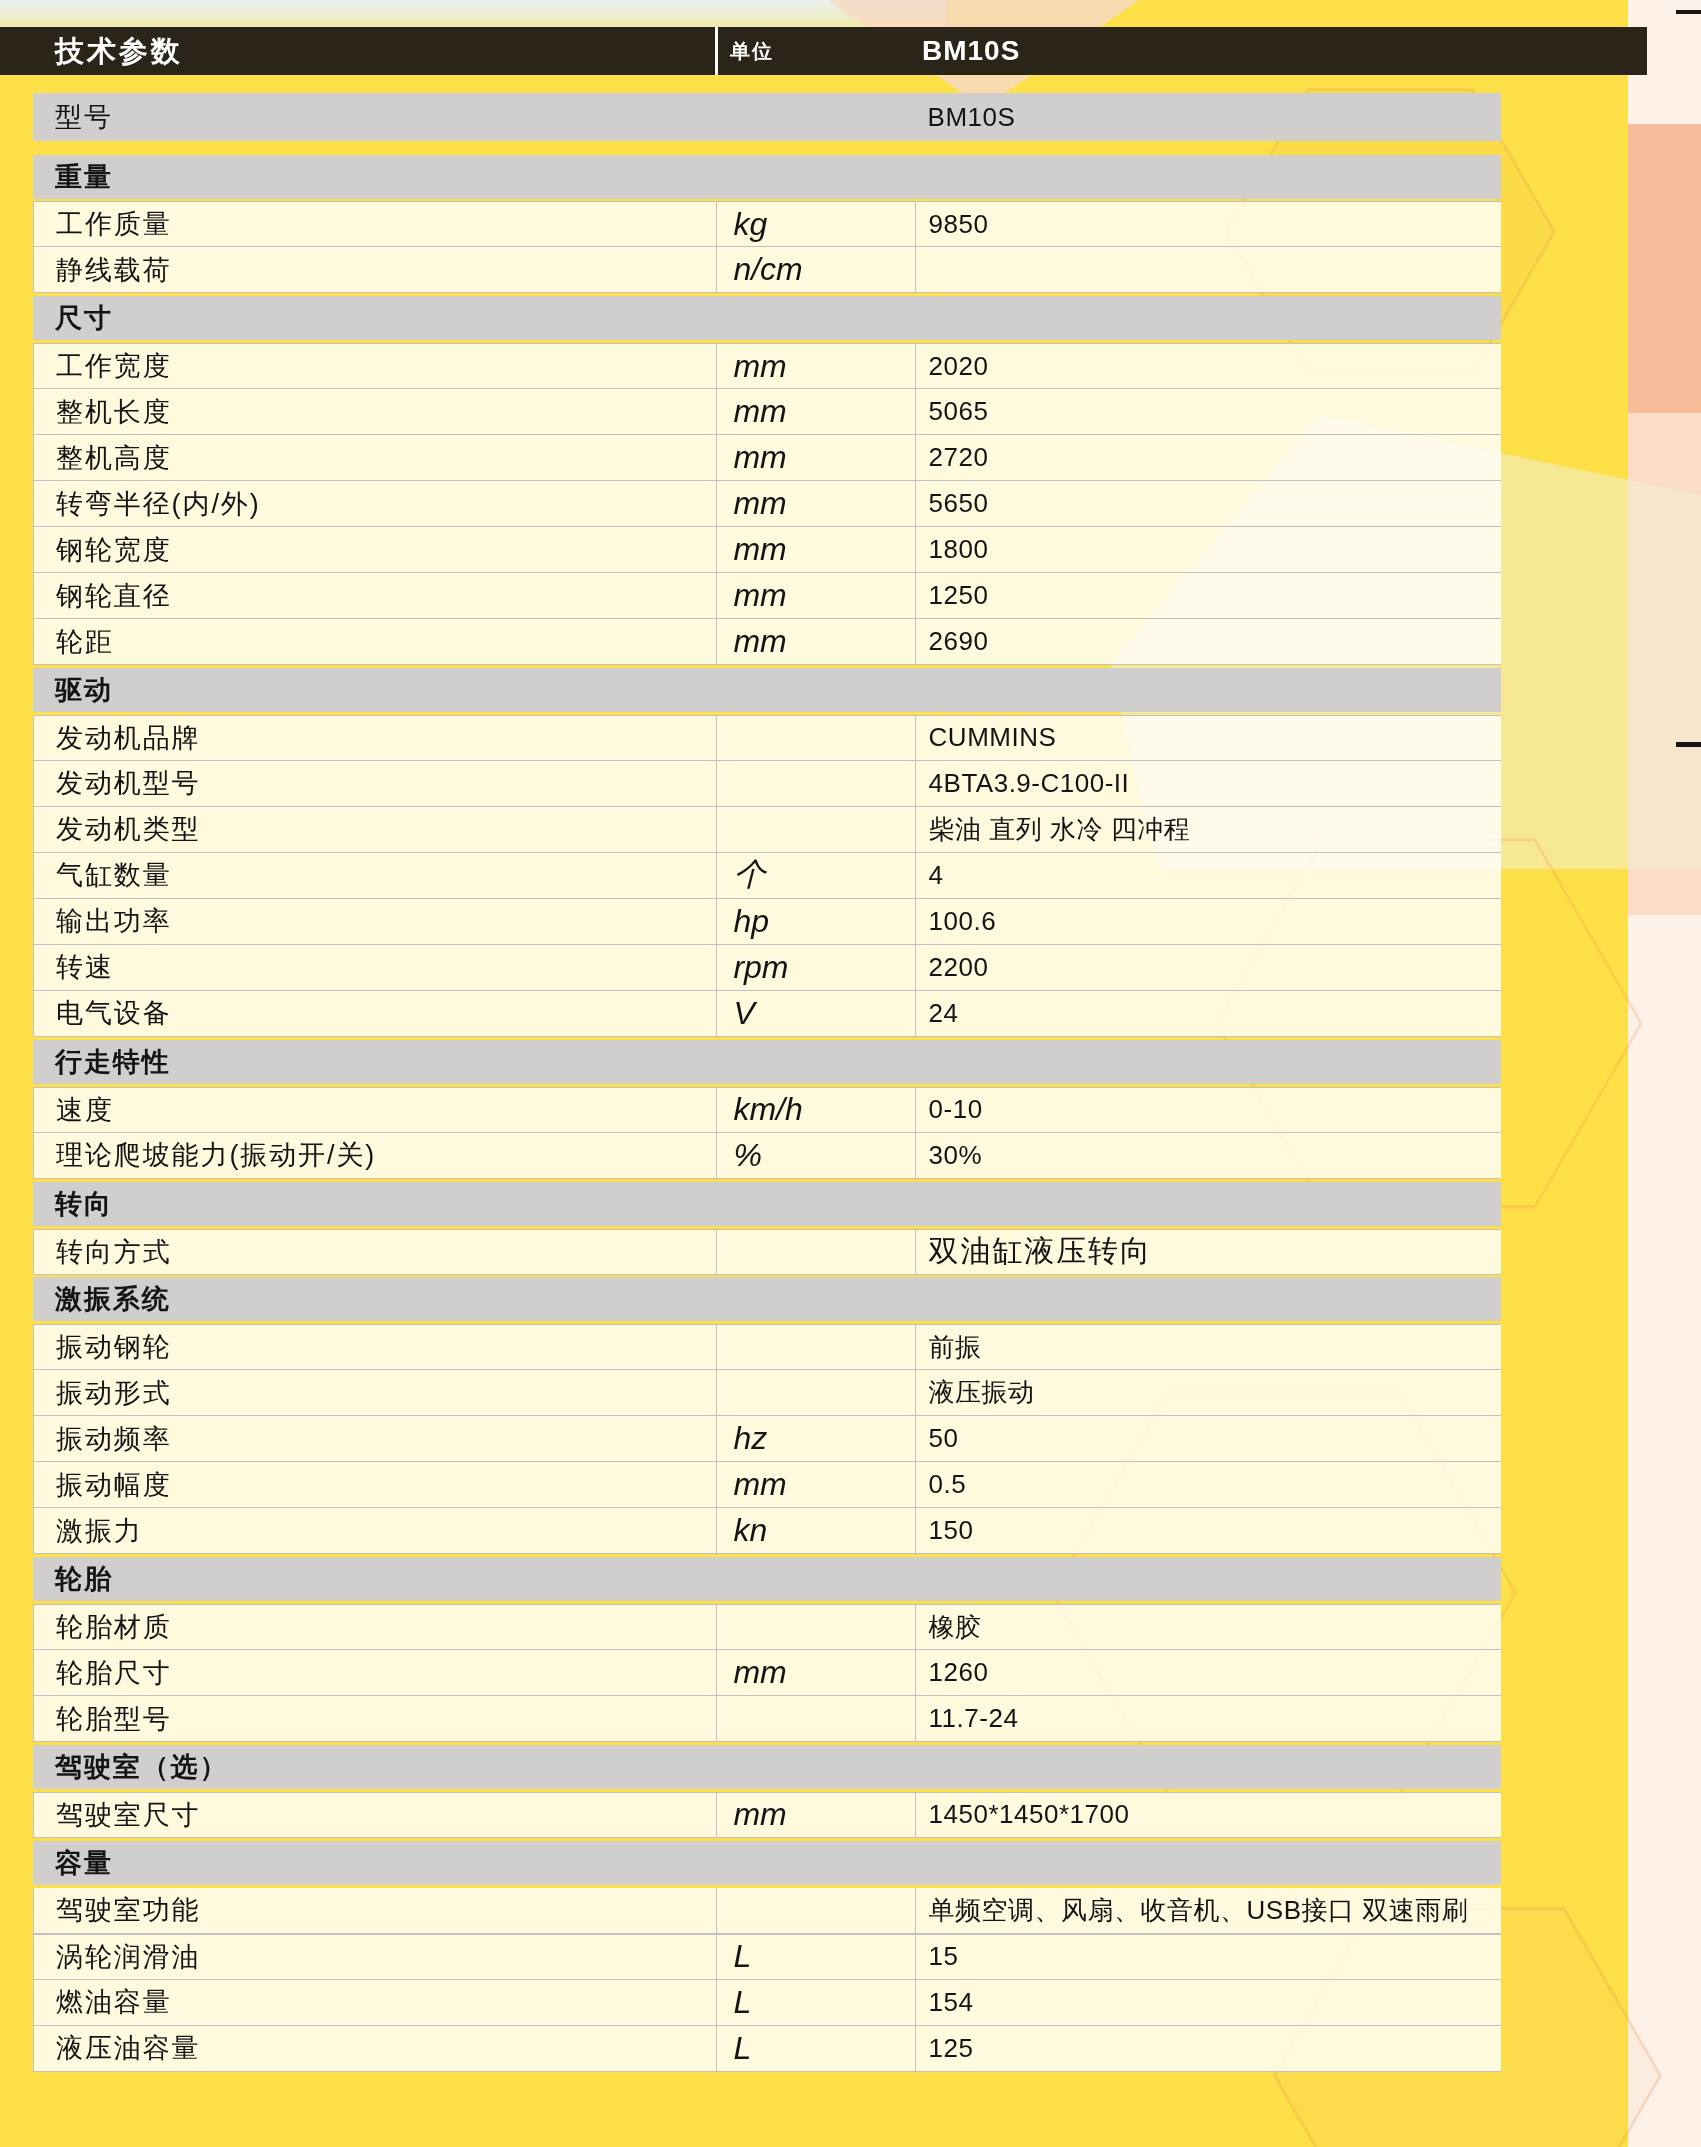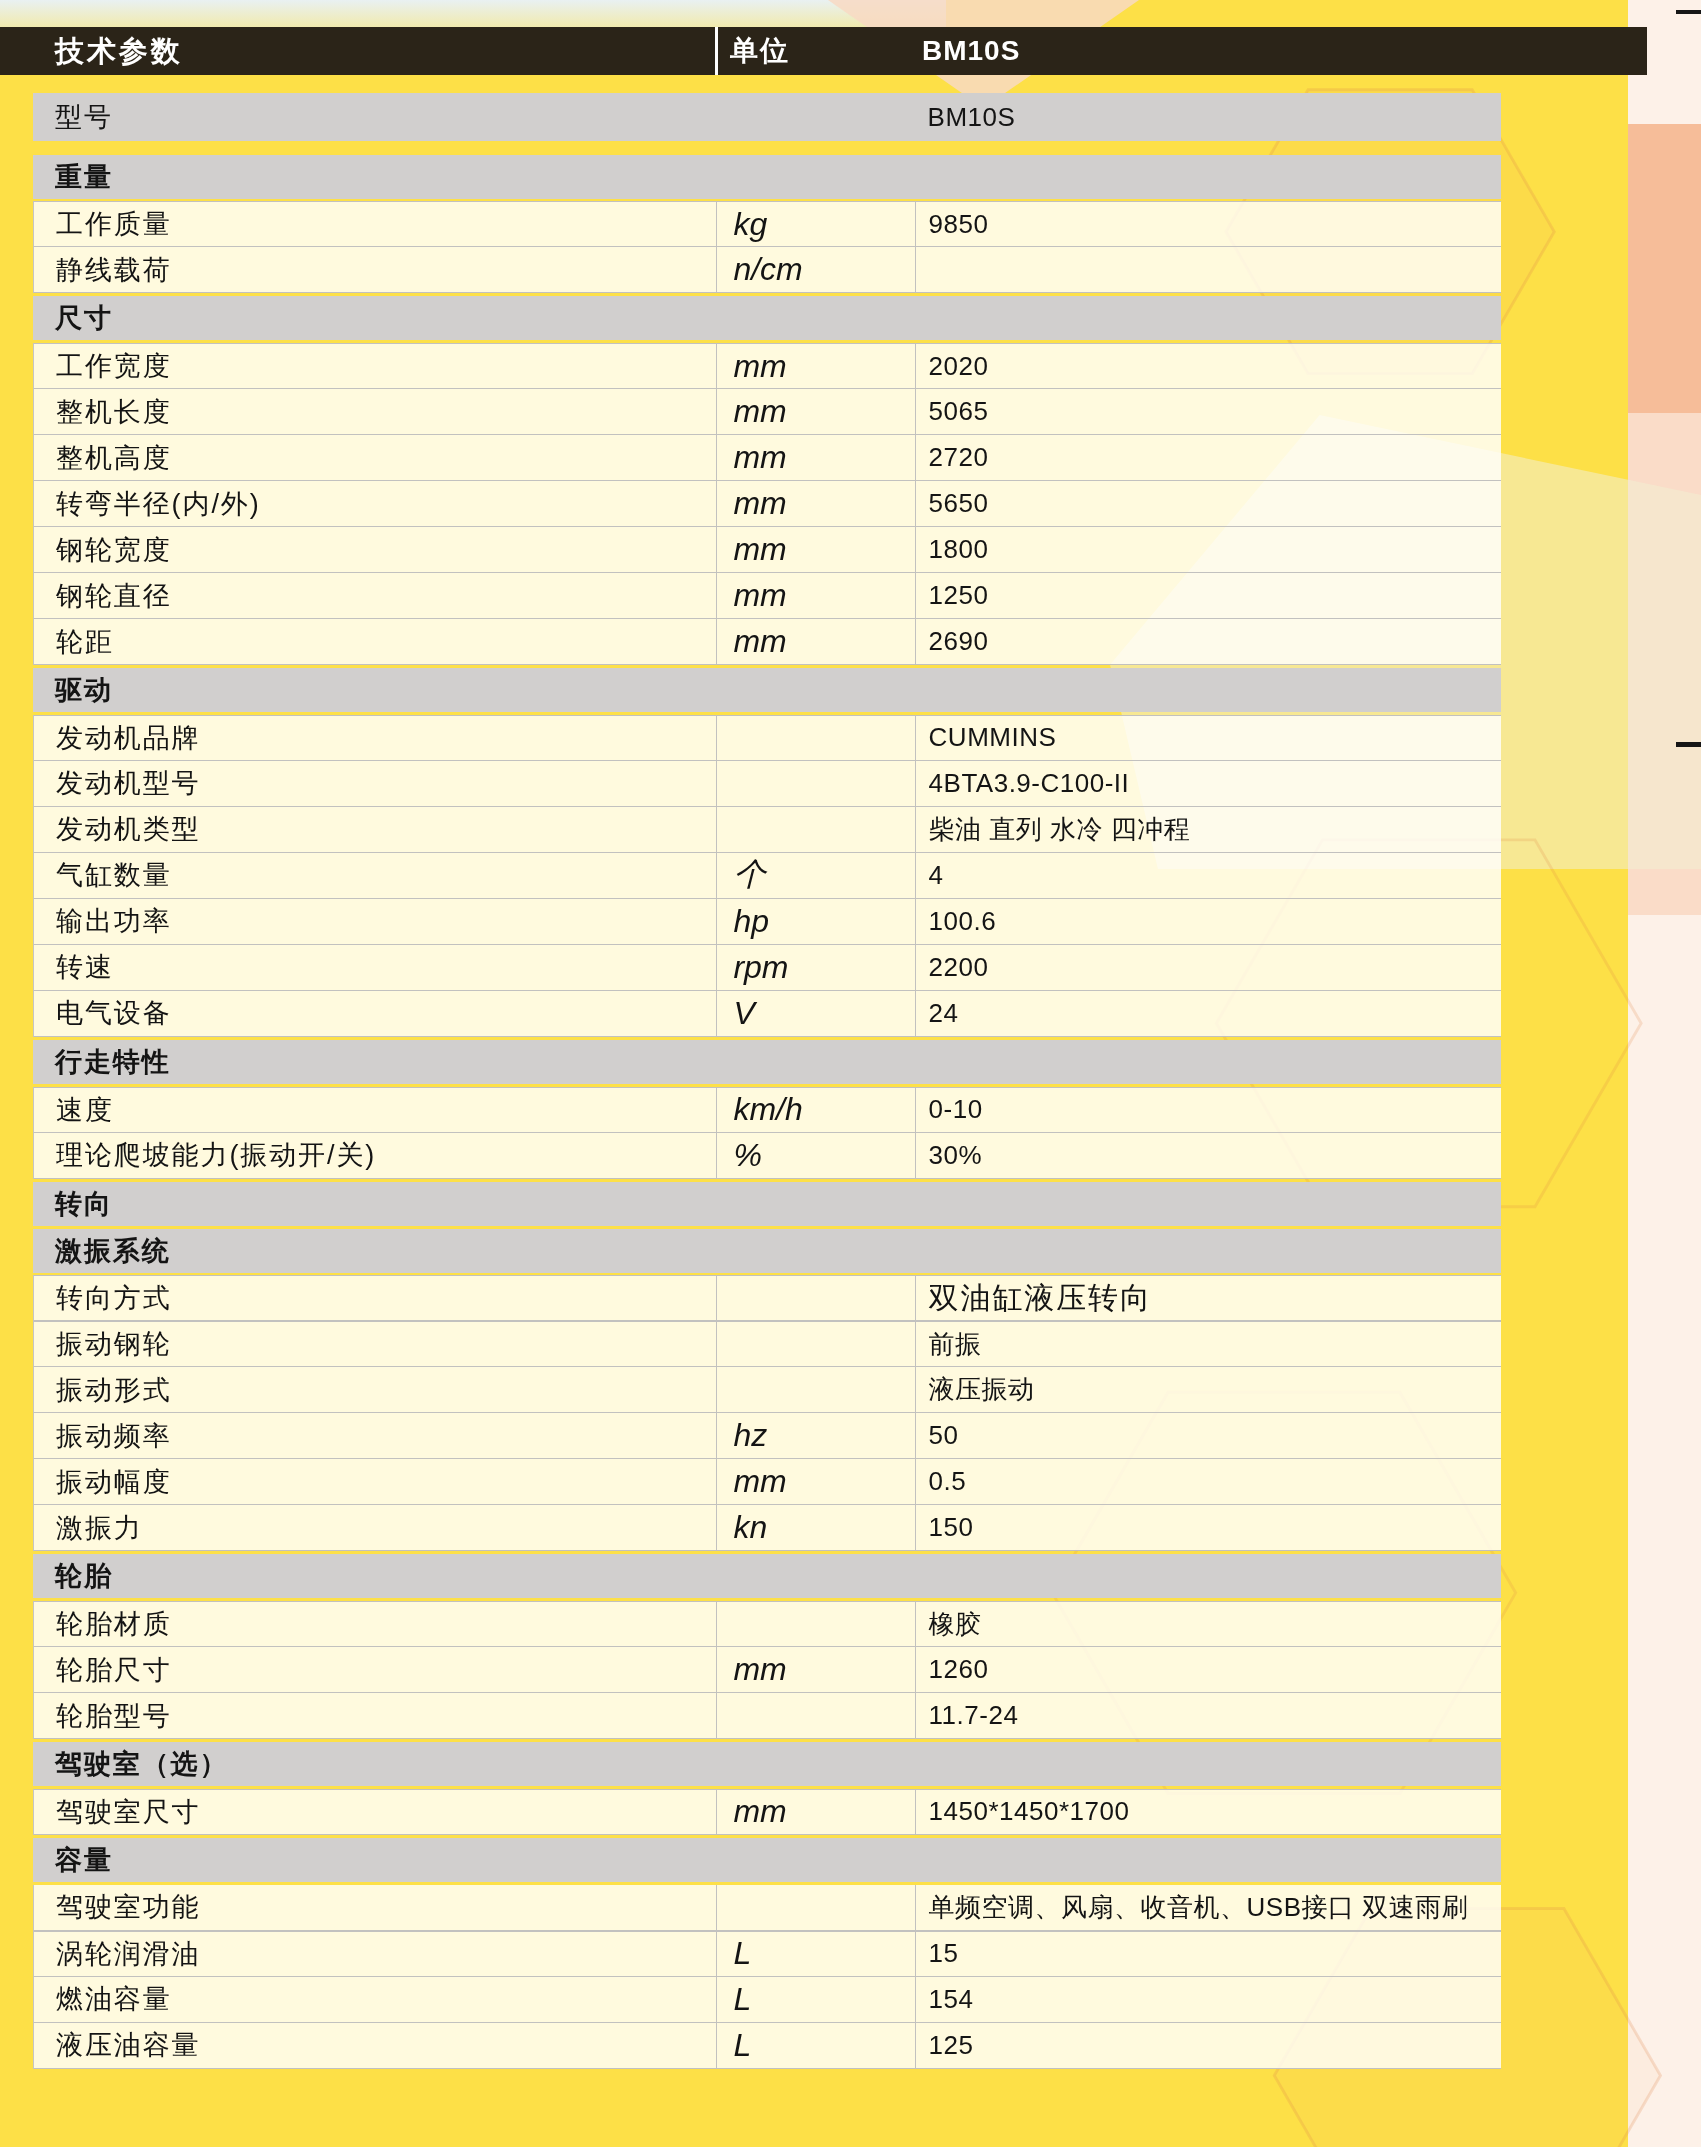--- a/index.html
+++ b/index.html
@@ -23,21 +23,21 @@
   .bg-hex-svg{left:0;top:0;width:1701px;height:2147px;z-index:1;pointer-events:none;}
   .crop-dash{position:absolute;width:25px;height:4.8px;background:#161616;z-index:4;}
   .crop-dash.top{left:1676px;top:9.7px;}
   .crop-dash.mid{left:1676px;top:742px;}
   
   .hdr{position:absolute;left:0;top:27px;width:1647px;height:48px;background:#2b2418;z-index:2;}
   .hdr-title{position:absolute;left:55px;top:0;line-height:48px;color:#fff;
     font-size:29px;font-weight:bold;letter-spacing:2.9px;}
   .hdr-div{position:absolute;left:715px;top:0;width:2.9px;height:48px;background:#fff;}
   .hdr-unit{position:absolute;left:730px;top:0;line-height:48px;color:#fff;
-    font-size:28px;font-weight:bold;letter-spacing:1.9px;}
+    font-size:20px;font-weight:bold;letter-spacing:1.9px;}
   .hdr-model{position:absolute;left:922px;top:0;line-height:48px;color:#fff;
     font-size:28px;font-weight:bold;letter-spacing:1px;}
   
   .tbl{position:absolute;left:33px;top:93px;width:1468px;z-index:2;}
   .row{position:relative;box-sizing:border-box;display:flex;}
   .row.model{height:48px;background:#d1cfce;margin-bottom:13.5px;}
   .row.section{height:44px;background:#d1cfce;margin:2.9px 0;align-items:center;}
   .section-label{padding-left:22px;font-size:27px;font-weight:bold;letter-spacing:1.9px;}
   .row.data{height:46px;background:rgba(255,255,255,.82);
     border-left:1px solid #c6c5c3;border-bottom:1px solid #c2c1bf;}
@@ -182,27 +182,27 @@
           <div class="cell cell-value">0-10</div>
         </div>
         <div class="row data">
           <div class="cell cell-label">理论爬坡能力(振动开/关)</div>
           <div class="cell cell-unit">%</div>
           <div class="cell cell-value">30%</div>
         </div>
         <div class="row section">
           <div class="section-label">转向</div>
         </div>
+        <div class="row data first">
+          <div class="cell cell-label">转向方式</div>
+          <div class="cell cell-unit"></div>
+          <div class="cell cell-value big">双油缸液压转向</div>
+        </div>
         <div class="row section">
           <div class="section-label">激振系统</div>
-        </div>
-        <div class="row data first">
-          <div class="cell cell-label">转向方式</div>
-          <div class="cell cell-unit"></div>
-          <div class="cell cell-value big">双油缸液压转向</div>
         </div>
         <div class="row data first">
           <div class="cell cell-label">振动钢轮</div>
           <div class="cell cell-unit"></div>
           <div class="cell cell-value">前振</div>
         </div>
         <div class="row data">
           <div class="cell cell-label">振动形式</div>
           <div class="cell cell-unit"></div>
           <div class="cell cell-value">液压振动</div>

